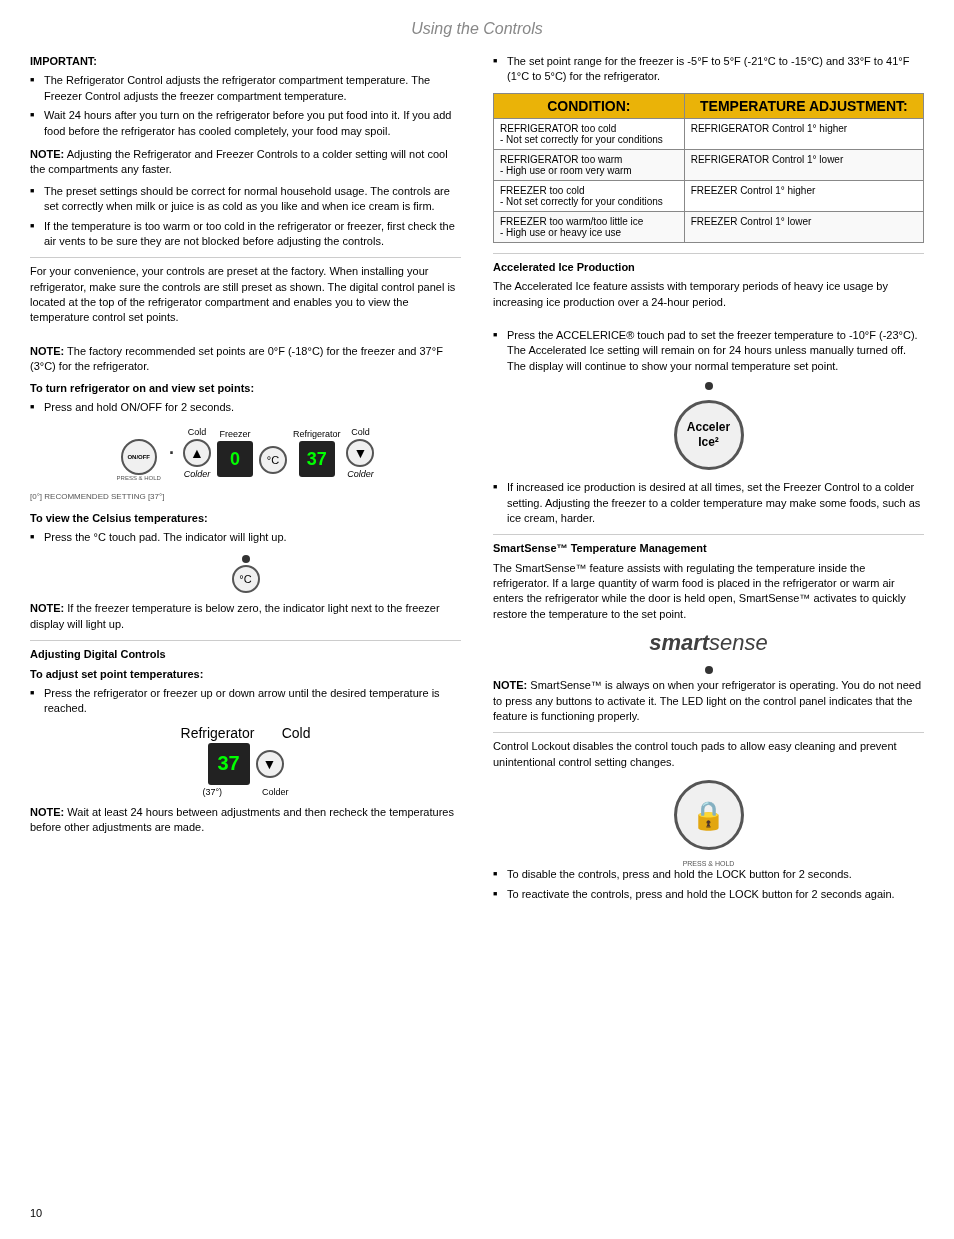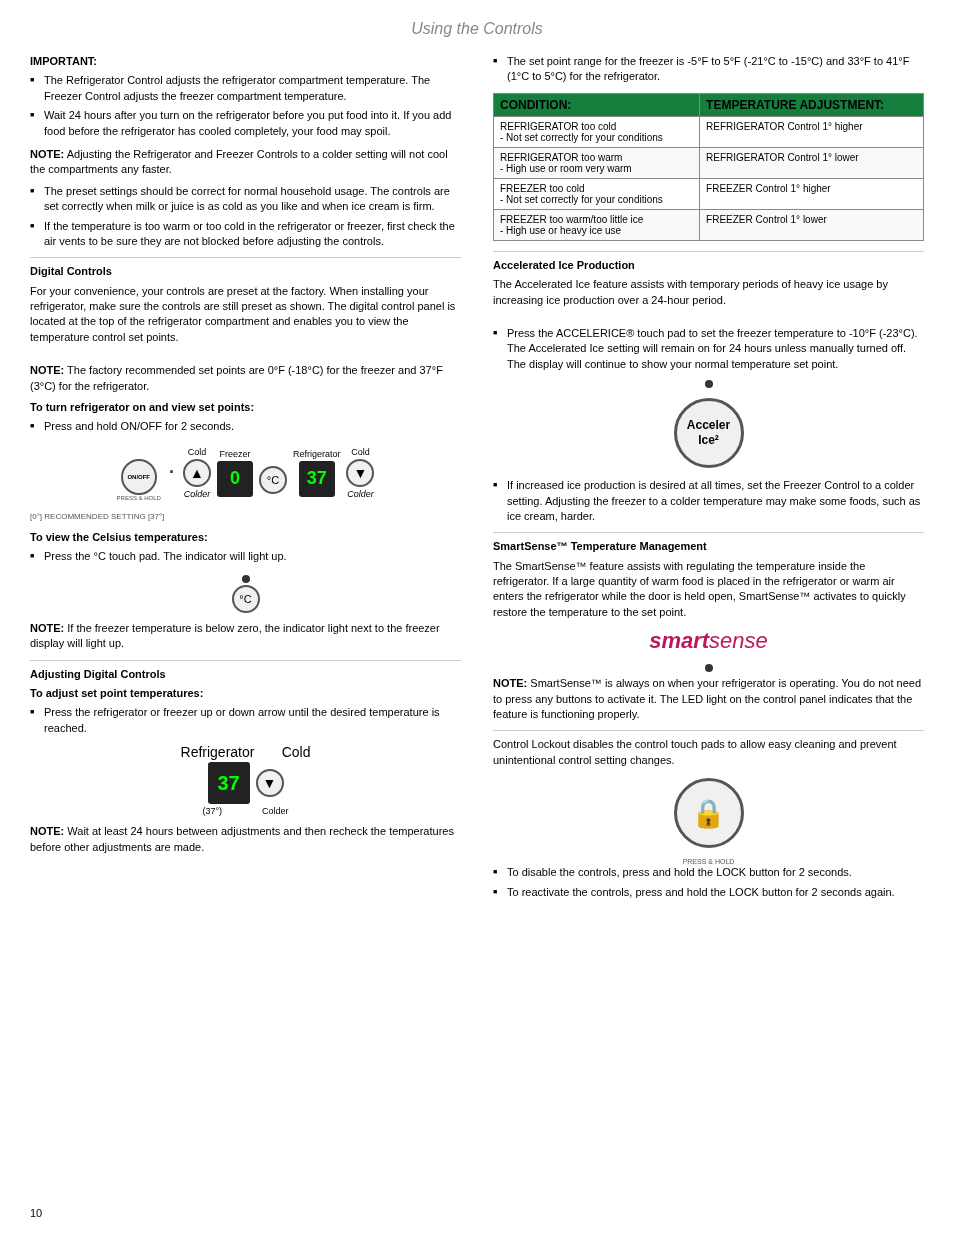--- a/index.html
+++ b/index.html
@@ -182,26 +182,26 @@
       margin: 2px auto;
     }
     
     .condition-table {
       width: 100%;
       border-collapse: collapse;
       margin-bottom: 10px;
       font-size: 10px;
     }
     .condition-table th {
-      background: #15803d;
+      background: #eab308;
       border: 1px solid #888;
       padding: 4px 6px;
-      text-align: left;
-      font-weight: bold;
-      font-size: 12px;
+      text-align: center;
+      font-weight: bold;
+      font-size: 14px;
     }
     .condition-table td {
       border: 1px solid #888;
       padding: 4px 6px;
       vertical-align: top;
     }
     .condition-table tr:nth-child(even) td {
       background: #f9f9f9;
     }
     
@@ -218,21 +218,21 @@
       font-size: 12px;
       font-weight: bold;
       background: #f0f0f0;
       line-height: 1.3;
     }
     
     .smartsense-logo {
       text-align: center;
       font-size: 22px;
       margin: 8px 0;
-      color: #be185d;
+      color: #404040;
     }
     .smartsense-logo span.smart {
       font-style: italic;
       font-weight: bold;
     }
     .smartsense-logo span.sense {
       font-style: italic;
     }
     
     .lock-btn {
@@ -303,21 +303,20 @@
       <strong>NOTE:</strong>
       <span> Adjusting the Refrigerator and Freezer Controls to a colder setting will not cool the compartments any faster.</span>
     </p>
 
     <ul>
       <li>The preset settings should be correct for normal household usage. The controls are set correctly when milk or juice is as cold as you like and when ice cream is firm.</li>
       <li>If the temperature is too warm or too cold in the refrigerator or freezer, first check the air vents to be sure they are not blocked before adjusting the controls.</li>
     </ul>
 
     <div class="subsection">
-      <p class="subsection-title">Digital Controls</p>
       <p>For your convenience, your controls are preset at the factory. When installing your refrigerator, make sure the controls are still preset as shown. The digital control panel is located at the top of the refrigerator compartment and enables you to view the temperature control set points.</p>
       <br>
       <p class="note">
         <strong>NOTE:</strong>
         <span> The factory recommended set points are 0°F (-18°C) for the freezer and 37°F (3°C) for the refrigerator.</span>
       </p>
 
       <p class="action-title">To turn refrigerator on and view set points:</p>
       <ul>
         <li>Press and hold ON/OFF for 2 seconds.</li>

